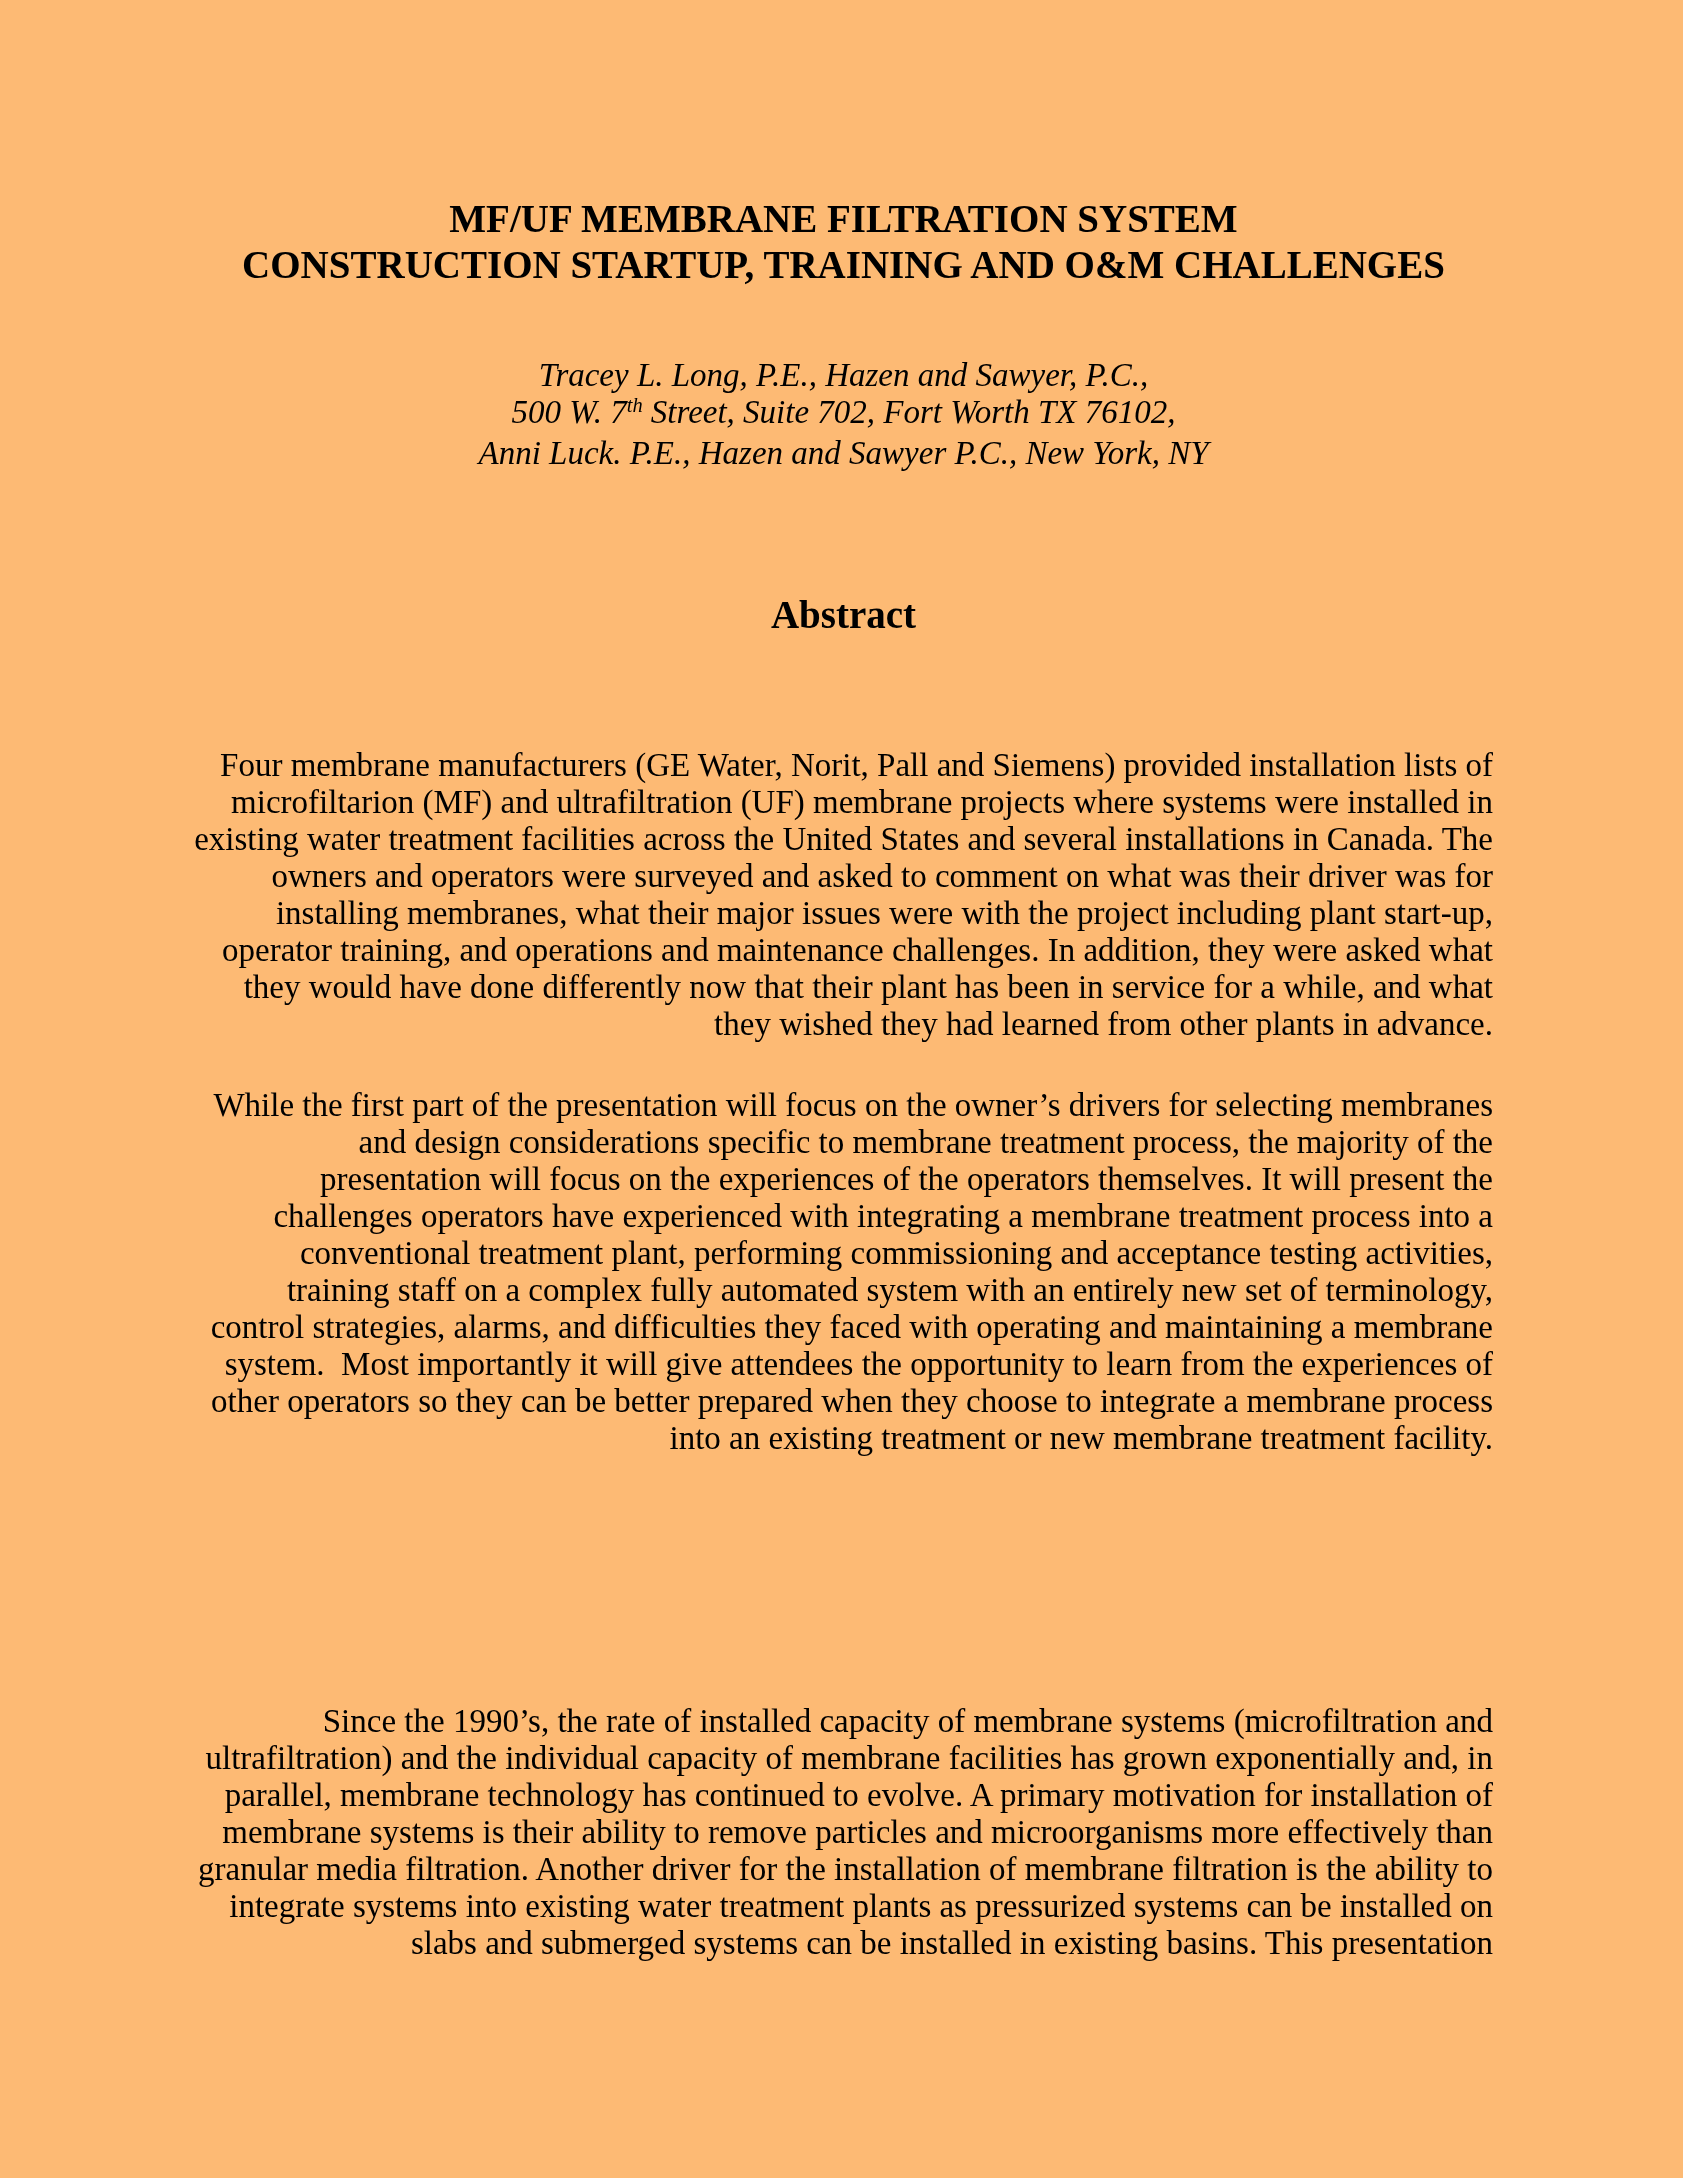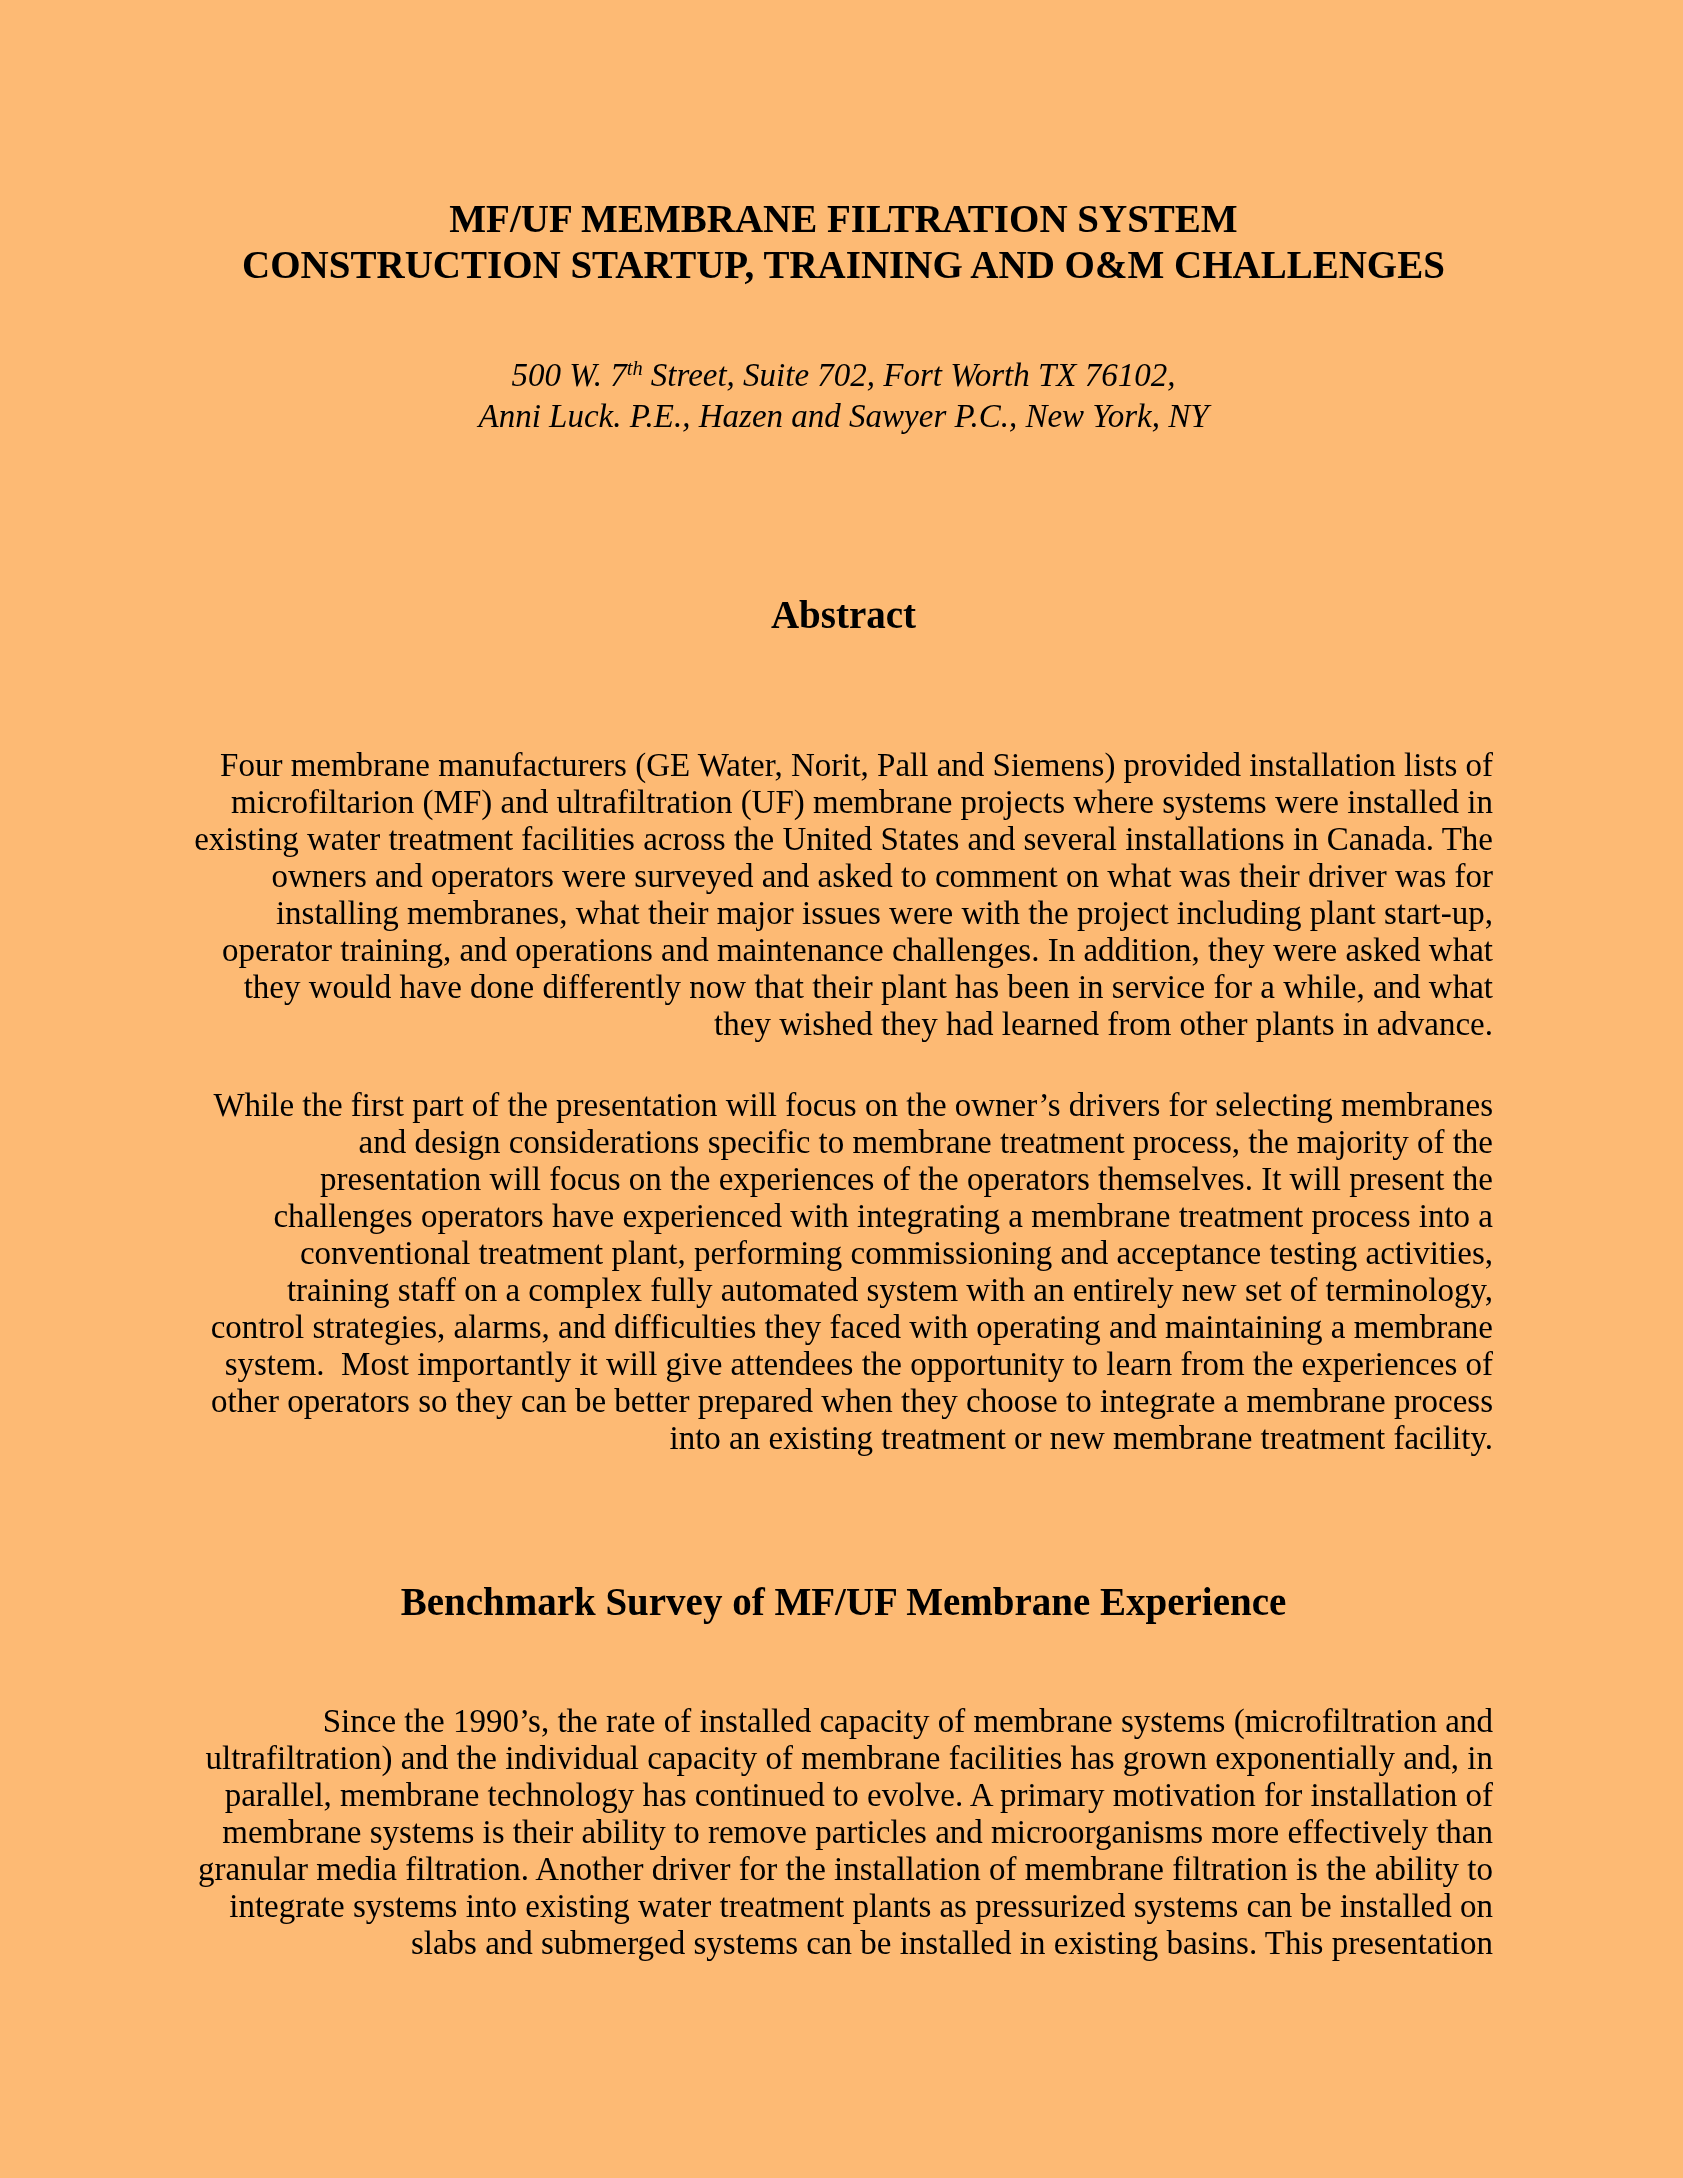--- a/index.html
+++ b/index.html
@@ -63,28 +63,28 @@
 <body>
 
 <div class="page">
 
   <div class="block doc-title">
     <div>MF/UF MEMBRANE FILTRATION SYSTEM</div>
     <div>CONSTRUCTION STARTUP, TRAINING AND O&amp;M CHALLENGES</div>
   </div>
 
   <div class="block author-block">
+    <div class="author-line">Tracey L. Long, P.E., Hazen and Sawyer, P.C.,</div>
     <div class="author-line"><span>500 W. 7</span><span class="sup">th</span><span> Street, Suite 702, Fort Worth TX 76102,</span></div>
     <div class="author-line">Anni Luck. P.E., Hazen and Sawyer P.C., New York, NY</div>
   </div>
 
   <div class="block heading abstract-heading">Abstract</div>
 
   <div class="block para para-1">Four membrane manufacturers (GE Water, Norit, Pall and Siemens) provided installation lists of microfiltarion (MF) and ultrafiltration (UF) membrane projects where systems were installed in existing water treatment facilities across the United States and several installations in Canada. The owners and operators were surveyed and asked to comment on what was their driver was for installing membranes, what their major issues were with the project including plant start-up, operator training, and operations and maintenance challenges. In addition, they were asked what they would have done differently now that their plant has been in service for a while, and what they wished they had learned from other plants in advance.</div>
 
   <div class="block para para-2">While the first part of the presentation will focus on the owner’s drivers for selecting membranes and design considerations specific to membrane treatment process, the majority of the presentation will focus on the experiences of the operators themselves. It will present the challenges operators have experienced with integrating a membrane treatment process into a conventional treatment plant, performing commissioning and acceptance testing activities, training staff on a complex fully automated system with an entirely new set of terminology, control strategies, alarms, and difficulties they faced with operating and maintaining a membrane system.  Most importantly it will give attendees the opportunity to learn from the experiences of other operators so they can be better prepared when they choose to integrate a membrane process into an existing treatment or new membrane treatment facility.</div>
 
-  <div class="block heading section-heading">Benchmark Survey of MF/UF Membrane Experience</div>
 
   <div class="block para para-3">Since the 1990’s, the rate of installed capacity of membrane systems (microfiltration and ultrafiltration) and the individual capacity of membrane facilities has grown exponentially and, in parallel, membrane technology has continued to evolve. A primary motivation for installation of membrane systems is their ability to remove particles and microorganisms more effectively than granular media filtration. Another driver for the installation of membrane filtration is the ability to integrate systems into existing water treatment plants as pressurized systems can be installed on slabs and submerged systems can be installed in existing basins. This presentation</div>
 
 </div>
 
 
 </body></html>

